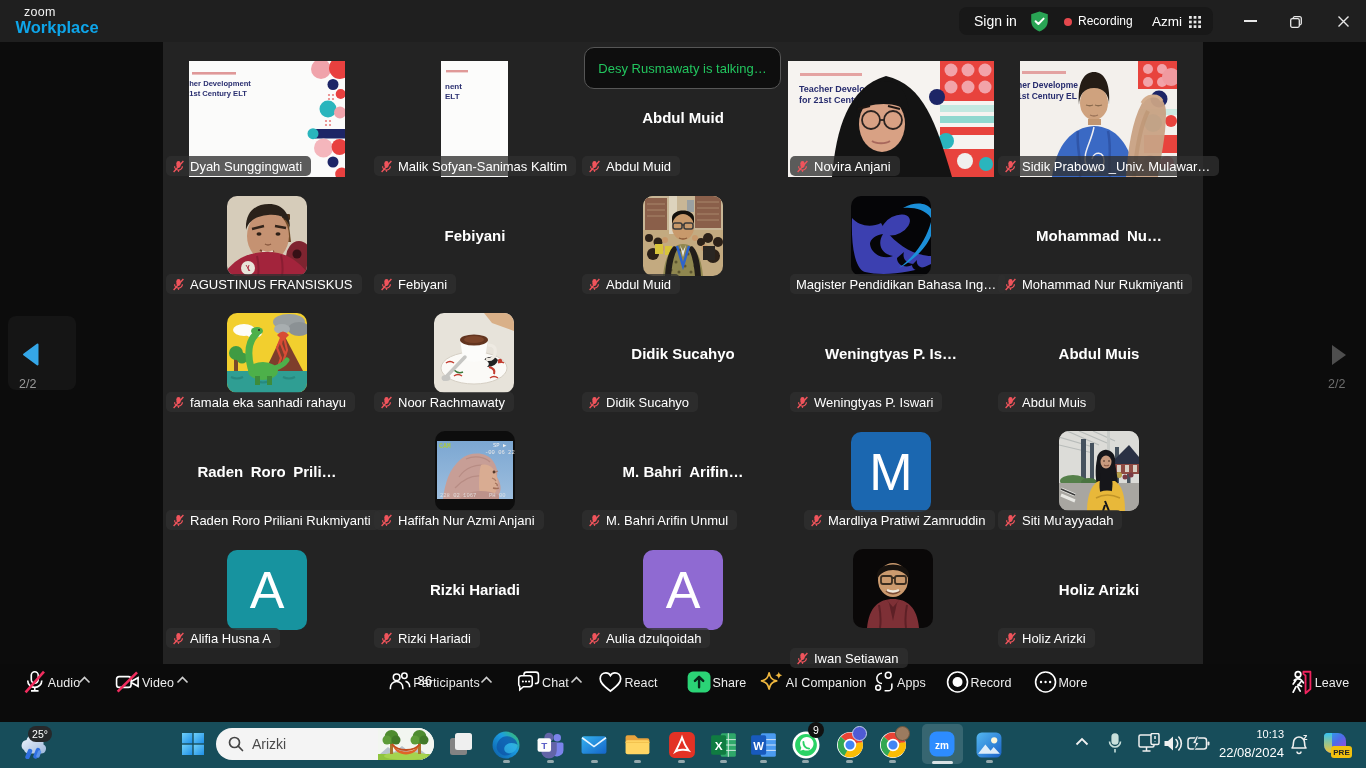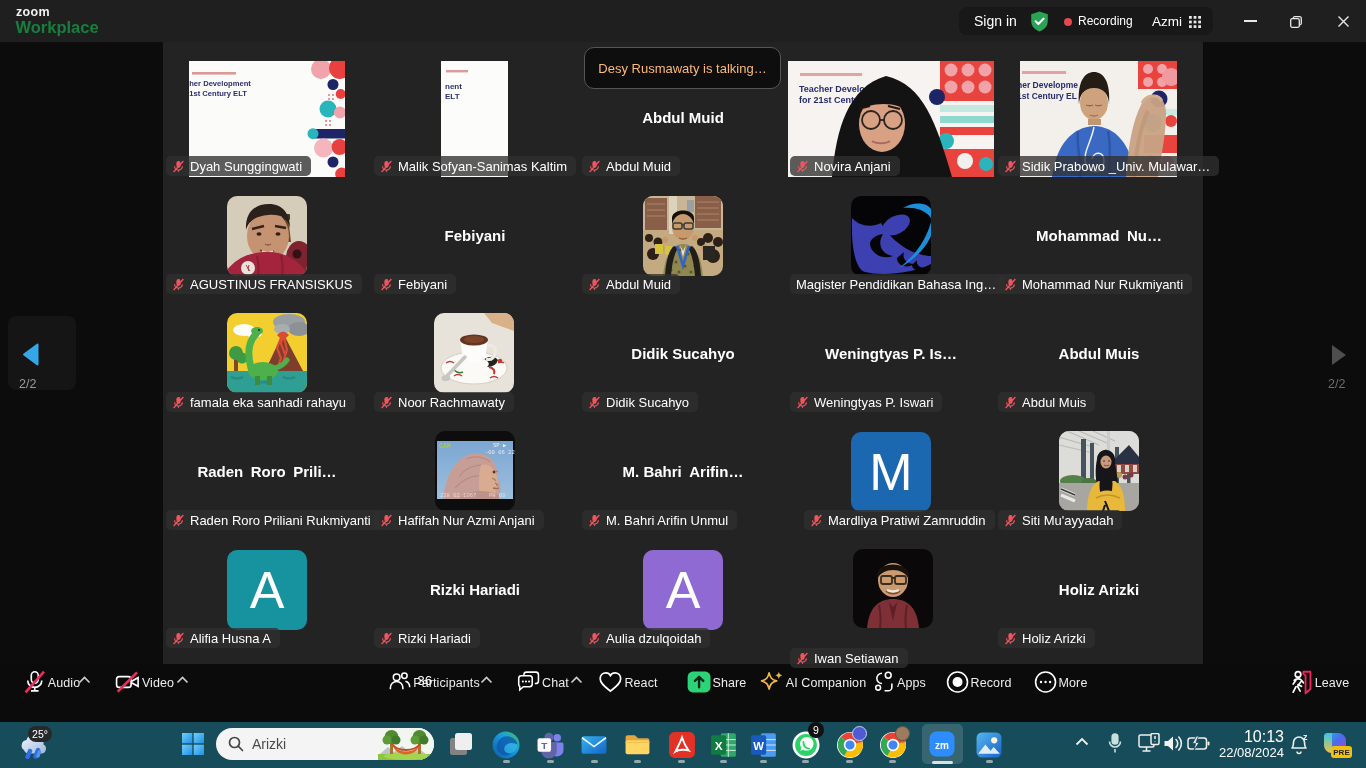--- a/index.html
+++ b/index.html
@@ -14,22 +14,22 @@
 .tbtn{position:absolute;top:668px;display:flex;flex-direction:row;align-items:center;color:#ededed;font-size:12.5px}
 .tbtn .ic{height:28px;display:flex;align-items:center;justify-content:center}
 .tbtn .tl{margin-top:2px;letter-spacing:.1px}
 .caret{position:absolute;top:676px;color:#d8d8d8}
 #taskbar{position:absolute;left:0;top:722px;width:1366px;height:46px;background:#174d5a}
 .tk{position:absolute;top:731px;width:28px;height:28px;display:flex;align-items:center;justify-content:center}
 .runline{position:absolute;top:760px;width:7px;height:3px;border-radius:2px;background:#93a8ad}
 </style></head><body>
 
 <div id="topbar"></div>
-<div class="abs" style="left:16px;top:4.5px;color:#f2f2f2;font-size:12.5px;font-weight:bold;letter-spacing:.3px">zoom</div>
-<div class="abs" style="left:15.5px;top:18px;color:#15803d;font-size:16.5px;font-weight:bold;letter-spacing:0">Workplace</div>
+<div class="abs" style="left:24px;top:4.5px;color:#f2f2f2;font-size:12.5px;font-weight:normal;letter-spacing:.3px">zoom</div>
+<div class="abs" style="left:15.5px;top:18px;color:#0ea5e9;font-size:16.5px;font-weight:bold;letter-spacing:0">Workplace</div>
 <div class="abs" style="left:959px;top:7px;width:254px;height:28px;background:#181818;border-radius:8px"></div>
 <div class="abs" style="left:974px;top:13px;color:#fff;font-size:14px">Sign in</div>
 <svg class="abs" style="left:1030px;top:11px" width="19" height="21" viewBox="0 0 19 21">
     <path d="M9.5 0.5 L17.8 3.2 V10 C17.8 15.2 14.3 18.8 9.5 20.4 C4.7 18.8 1.2 15.2 1.2 10 V3.2 Z" fill="#29a454"></path>
     <path d="M5.6 10.2 L8.4 13 L13.6 7.6" stroke="#fff" stroke-width="2" fill="none" stroke-linecap="round" stroke-linejoin="round"></path>
   </svg>
 <div class="abs" style="left:1064px;top:17.5px;width:8px;height:8px;border-radius:50%;background:#e5484d"></div>
 <div class="abs" style="left:1078px;top:14px;color:#fff;font-size:12px">Recording</div>
 <div class="abs" style="left:1152px;top:14px;color:#fff;font-size:13.5px">Azmi</div>
 <svg class="abs" style="left:1189px;top:16px" width="12" height="12" viewBox="0 0 13 13">
@@ -726,21 +726,21 @@
     <svg width="13" height="13" viewBox="0 0 16 16" style="flex:0 0 auto">
       <g stroke="#f0545c" fill="none" stroke-width="1.5">
         <rect x="5.4" y="1.3" width="5.2" height="8.4" rx="2.6" fill="#f0545c" stroke="none"></rect>
         <path d="M3.2 7.6a4.8 4.8 0 0 0 9.6 0"></path>
         <line x1="8" y1="12.4" x2="8" y2="14.6"></line>
       </g>
       <line x1="2" y1="14.8" x2="14" y2="1.2" stroke="#f0545c" stroke-width="1.7"></line>
     </svg>
     <span>Holiz Arizki</span>
   </div>
-<div class="abs" style="left:584px;top:47px;width:197px;height:42px;background:#0e0e0e;border:1px solid #565656;border-radius:10px;color:#fdba74;font-size:13px;display:flex;align-items:center;justify-content:center;z-index:9">Desy Rusmawaty is talking…</div>
+<div class="abs" style="left:584px;top:47px;width:197px;height:42px;background:#0e0e0e;border:1px solid #565656;border-radius:10px;color:#22c55e;font-size:13px;display:flex;align-items:center;justify-content:center;z-index:9">Desy Rusmawaty is talking…</div>
 <div id="toolbar"></div>
 <div class="tbtn" style="left:51px;transform:translateX(-50%)">
     <div class="ic">
       <svg width="26" height="26" viewBox="0 0 24 24">
         <g fill="none" stroke="#fff" stroke-width="1.5">
           <rect x="8.8" y="2.5" width="6.4" height="10.5" rx="3.2"></rect>
           <path d="M5.5 10.5 a6.5 6.5 0 0 0 13 0"></path>
           <line x1="12" y1="17" x2="12" y2="20"></line>
           <line x1="8.5" y1="20.2" x2="15.5" y2="20.2"></line>
         </g>
@@ -1066,21 +1066,21 @@
   </svg>
 <svg class="abs" style="left:1163px;top:734px" width="21" height="19" viewBox="0 0 21 19">
     <path d="M1.5 7 h3.5 L10 2.5 v14 L5 12 H1.5 Z" fill="#f0f0f0"></path>
     <path d="M13 5.5 a5.5 5.5 0 0 1 0 8 M15.8 3 a9.5 9.5 0 0 1 0 13" stroke="#f0f0f0" stroke-width="1.6" fill="none" stroke-linecap="round"></path>
   </svg>
 <svg class="abs" style="left:1187px;top:735px" width="23" height="17" viewBox="0 0 23 17">
     <rect x="1" y="3" width="18.5" height="11" rx="2.5" fill="none" stroke="#f0f0f0" stroke-width="1.5"></rect>
     <rect x="20.5" y="6.5" width="2" height="4" rx="1" fill="#f0f0f0"></rect>
     <path d="M9.5 1 L5.5 8.5 h3 L7 15.5 l5-8 h-3 L11.5 1 Z" fill="#f0f0f0" stroke="#174d5a" stroke-width=".8"></path>
   </svg>
-<div class="abs" style="right:82px;top:728px;color:#fff;font-size:16px;text-align:right">10:13</div>
+<div class="abs" style="right:82px;top:728px;color:#fff;font-size:11px;text-align:right">10:13</div>
 <div class="abs" style="right:82px;top:744.5px;color:#fff;font-size:13px;text-align:right">22/08/2024</div>
 <svg class="abs" style="left:1288px;top:732px" width="22" height="24" viewBox="0 0 22 24">
     <path d="M4,16 C5,15 5.5,13 5.5,10.5 a5.5 5.5 0 0 1 11 0 C16.5,13 17,15 18,16 Z" fill="none" stroke="#f0f0f0" stroke-width="1.6" stroke-linejoin="round"></path>
     <path d="M9 19.5 a2 2 0 0 0 4 0" fill="none" stroke="#f0f0f0" stroke-width="1.5"></path>
     <text x="15" y="8" font-size="9" font-weight="bold" fill="#f0f0f0">z</text>
   </svg>
 <svg class="abs" style="left:1322px;top:729px" width="28" height="28" viewBox="0 0 28 28">
 <defs>
       <linearGradient id="cp1" x1="0" y1="0" x2="1" y2="1">
         <stop offset="0" stop-color="#25b1e8"></stop>

